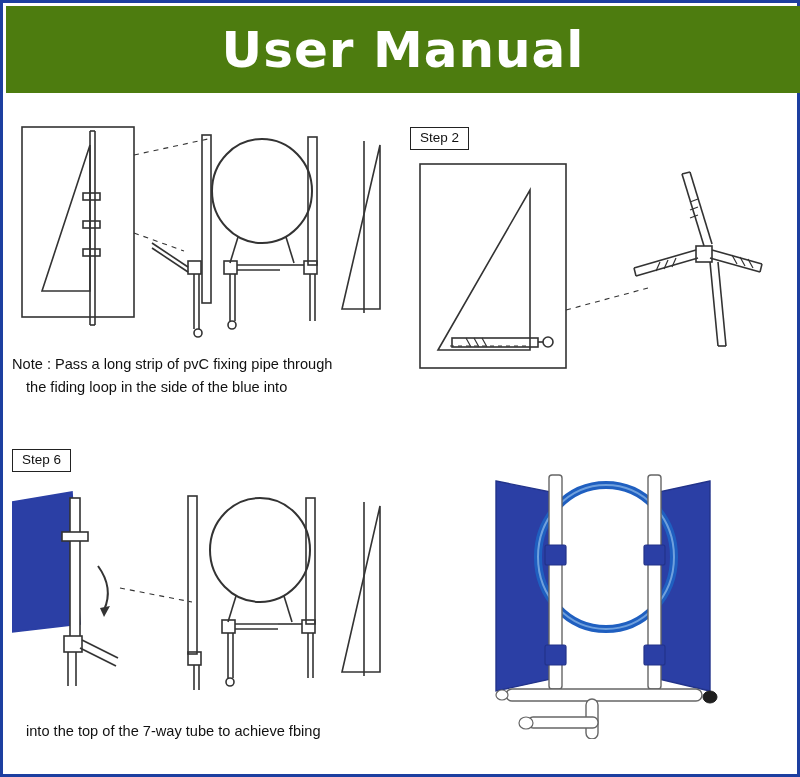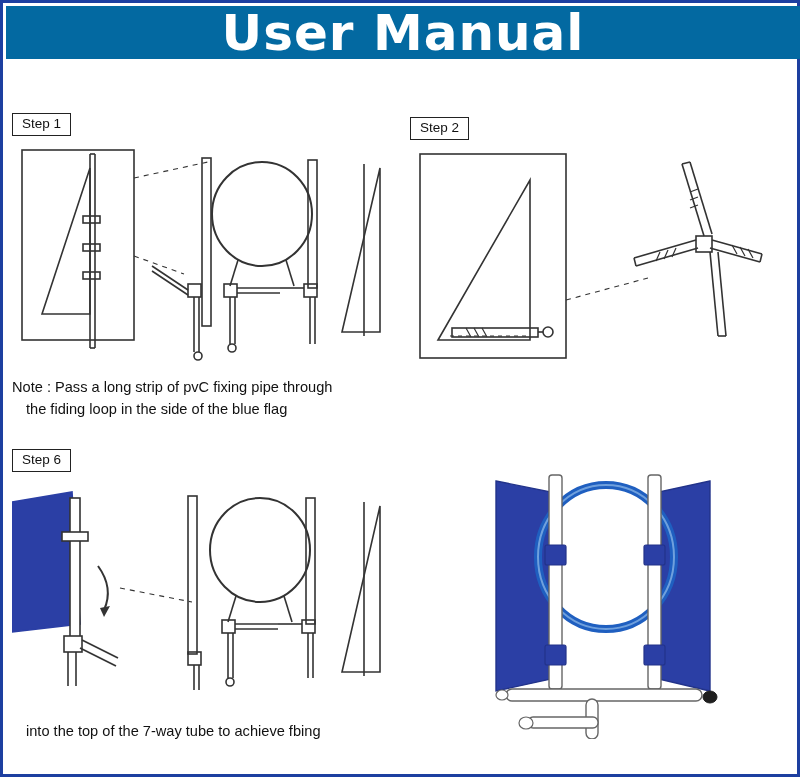--- a/index.html
+++ b/index.html
@@ -18,22 +18,22 @@
     position: absolute;
     left: 0; top: 0;
     width: 800px; height: 777px;
     border: 3px solid #1d3fa0;
     box-sizing: border-box;
   }
   .title-bar {
     position: absolute;
     left: 3px; top: 3px;
     width: 794px;
-    height: 53px;
-    background: #0369a1;
+    height: 87px;
+    background: #4d7c0f;
     display: flex;
     align-items: center;
     justify-content: center;
   }
   .title-bar .title {
     color: #ffffff;
     font-size: 50px;
     font-weight: bold;
     letter-spacing: 1px;
     font-family: "DejaVu Sans", sans-serif;
@@ -42,21 +42,21 @@
     position: absolute;
     left: 3px;
     top: 76px;
     width: 794px;
     height: 698px;
   }
   .cell {
     position: absolute;
   }
   .cell-1 { left: 6px;   top: 34px;  width: 390px; height: 310px; }
-  .cell-2 { left: 404px; top: 38px;  width: 388px; height: 310px; }
+  .cell-2 { left: 404px; top: 48px;  width: 388px; height: 310px; }
   .cell-3 { left: 6px;   top: 370px; width: 390px; height: 320px; }
   .cell-4 { left: 404px; top: 370px; width: 388px; height: 320px; }
 
   .step-label {
     display: inline-block;
     border: 1px solid #222;
     padding: 3px 9px 4px 9px;
     font-size: 13.5px;
     color: #111;
     background: #fff;
@@ -82,23 +82,20 @@
 
 <div class="page">
 
   <div class="title-bar">
     <div class="title">User Manual</div>
   </div>
 
   <div class="grid">
 
     <div class="cell cell-1">
-      <div>
-        <span class="step-label">Step 1</span>
-      </div>
       <div class="art">
         <svg width="390" height="240" viewBox="0 0 390 240">
           <g fill="none" stroke="#333" stroke-width="1.6">
 
             <rect x="10" y="14" width="112" height="190"></rect>
 
             <polygon points="30,178 78,32 78,178" stroke-width="1.6" fill="#fff"></polygon>
 
             <line x1="78" y1="18" x2="78" y2="212"></line>
             <line x1="83" y1="18" x2="83" y2="212"></line>
@@ -145,21 +142,21 @@
             <polygon points="330,196 368,32 368,196" fill="#fff"></polygon>
             <line x1="352" y1="28" x2="352" y2="200"></line>
 
             <circle cx="186" cy="220" r="4"></circle>
             <circle cx="220" cy="212" r="4"></circle>
           </g>
         </svg>
       </div>
       <div class="note">
         <span>Note : Pass a long strip of pvC fixing pipe through</span>
-        <span class="line2">the fiding loop in the side of the blue flag</span>
+        <span class="line2">the fiding loop in the side of the blue into</span>
       </div>
     </div>
 
     <div class="cell cell-2">
       <div>
         <span class="step-label">Step 2</span>
       </div>
       <div class="art">
         <svg width="388" height="240" viewBox="0 0 388 240">
           <g fill="none" stroke="#333" stroke-width="1.6">

